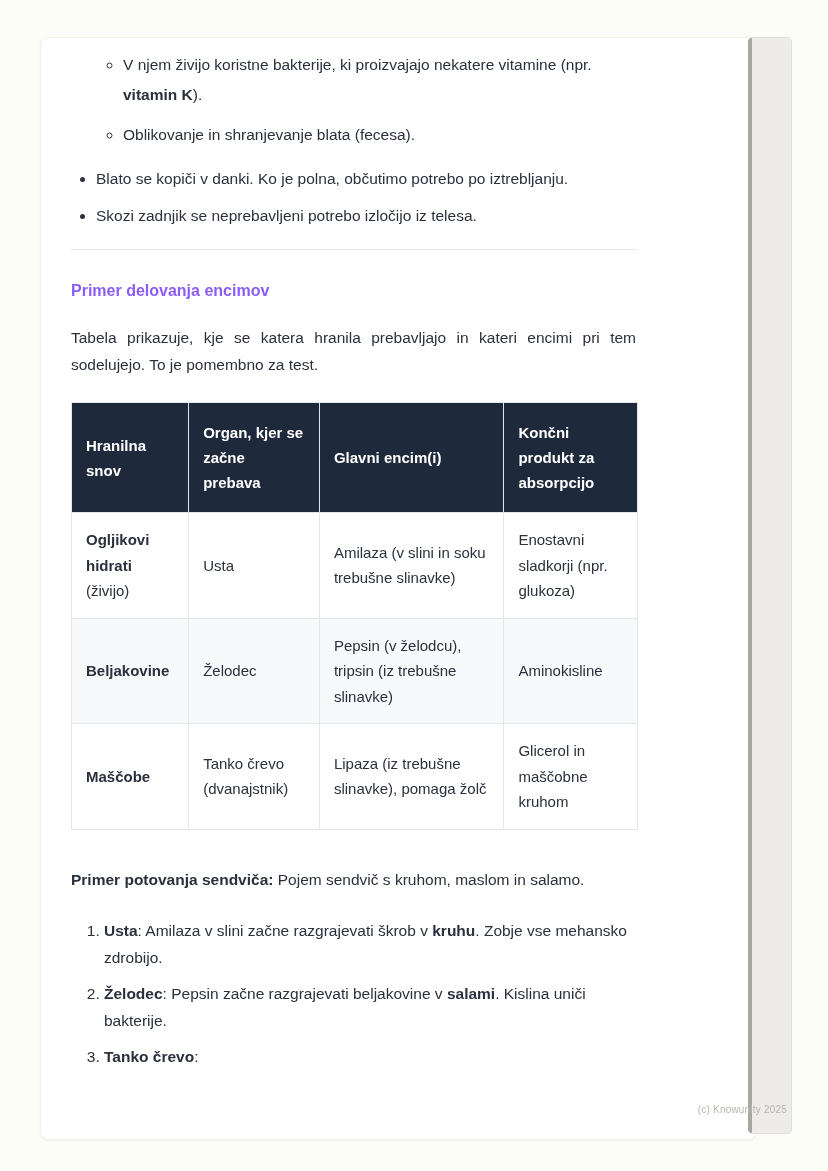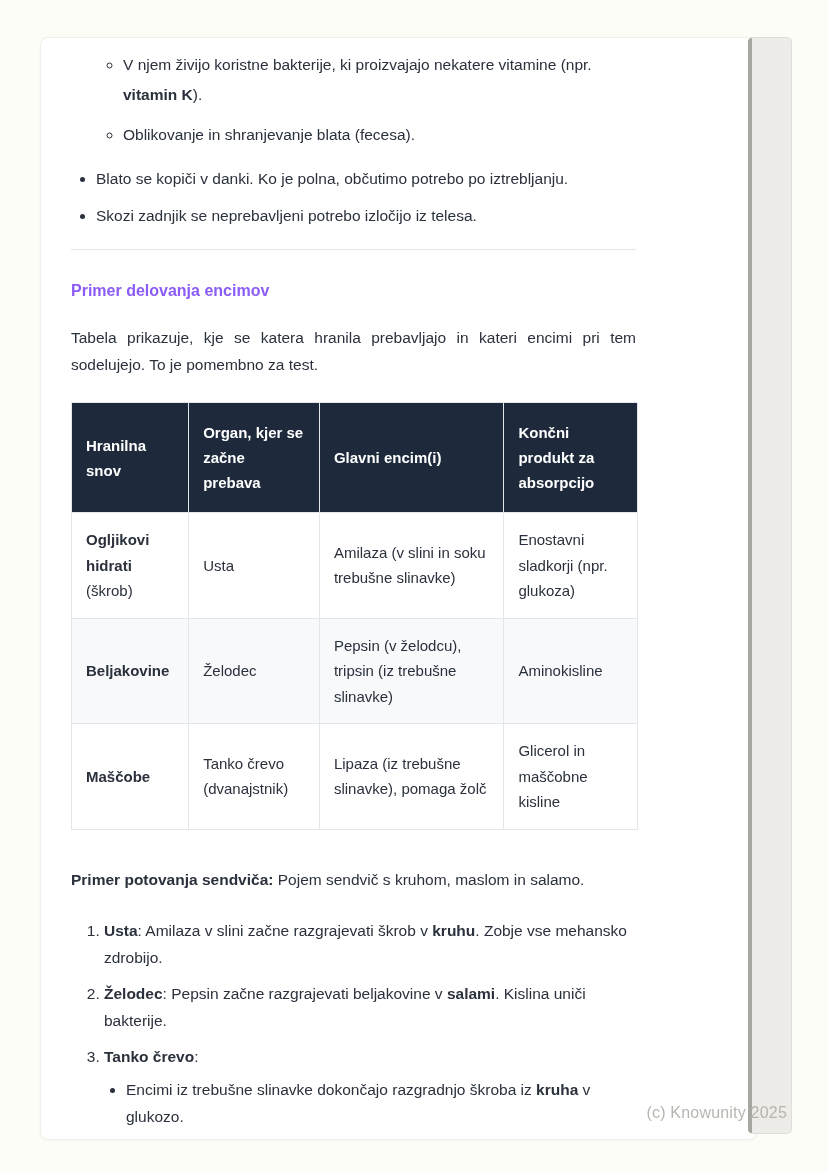--- a/index.html
+++ b/index.html
@@ -59,21 +59,21 @@
   table.enzyme-table col.c3{width:32.6%;}
   table.enzyme-table col.c4{width:23.6%;}
   table.enzyme-table tr.alt td{background:var(--table-row-alt);}
   p.lead{margin-top:36px;line-height:27px;}
   ol.steps{padding-left:33px;margin-top:24px;}
   ol.steps li{line-height:27px;margin-bottom:9px;}
   ol.steps ul.nested{list-style-type:disc;padding-left:22px;margin-top:6px;}
   b,strong{font-weight:700;}
   .watermark{
     position:absolute;top:1104px;right:41px;
-    font-size:16px;color:var(--watermark);
+    font-size:10px;color:var(--watermark);
     letter-spacing:0.2px;z-index:5;
   }
   .scrollbar{
     position:absolute;left:748px;top:37px;width:44px;height:1097px;
     background:var(--scrollbar-track);
     border:1px solid #dededa;border-left:none;
     border-radius:5px;z-index:4;
   }
   .scrollbar-thumb{
     position:absolute;left:0;top:0;width:4px;height:100%;
@@ -117,58 +117,53 @@
     <thead>
       <tr>
         <th>Hranilna snov</th>
         <th>Organ, kjer se začne prebava</th>
         <th>Glavni encim(i)</th>
         <th>Končni produkt za absorpcijo</th>
       </tr>
     </thead>
     <tbody>
       <tr>
-        <td><strong>Ogljikovi hidrati</strong> <span>(škrob)</span></td>
+        <td><strong>Ogljikovi hidrati</strong> <span>(živijo)</span></td>
         <td>Usta</td>
         <td>Amilaza (v slini in soku trebušne slinavke)</td>
         <td>Enostavni sladkorji (npr. glukoza)</td>
       </tr>
       <tr class="alt">
         <td><strong>Beljakovine</strong> <span></span></td>
         <td>Želodec</td>
         <td>Pepsin (v želodcu), tripsin (iz trebušne slinavke)</td>
         <td>Aminokisline</td>
       </tr>
       <tr>
         <td><strong>Maščobe</strong> <span></span></td>
         <td>Tanko črevo (dvanajstnik)</td>
         <td>Lipaza (iz trebušne slinavke), pomaga žolč</td>
-        <td>Glicerol in maščobne kisline</td>
+        <td>Glicerol in maščobne kruhom</td>
       </tr>
     </tbody>
   </table>
 
   <p class="lead">
     <strong>Primer potovanja sendviča:</strong><span> Pojem sendvič s kruhom, maslom in salamo.</span>
   </p>
 
   <ol class="steps">
     <li>
       <strong>Usta</strong><span>: Amilaza v slini začne razgrajevati škrob v </span><strong>kruhu</strong><span>. Zobje vse mehansko zdrobijo.</span>
     </li>
     <li>
       <strong>Želodec</strong><span>: Pepsin začne razgrajevati beljakovine v </span><strong>salami</strong><span>. Kislina uniči bakterije.</span>
     </li>
     <li>
       <strong>Tanko črevo</strong><span>:</span>
-      <ul class="nested">
-        <li>
-          <span>Encimi iz trebušne slinavke dokončajo razgradnjo škroba iz </span><strong>kruha</strong><span> v glukozo.</span>
-        </li>
-      </ul>
     </li>
   </ol>
 
 </div>
 
 <div class="watermark">(c) Knowunity 2025</div>
 
 <div class="scrollbar">
   <div class="scrollbar-thumb"></div>
 </div>

